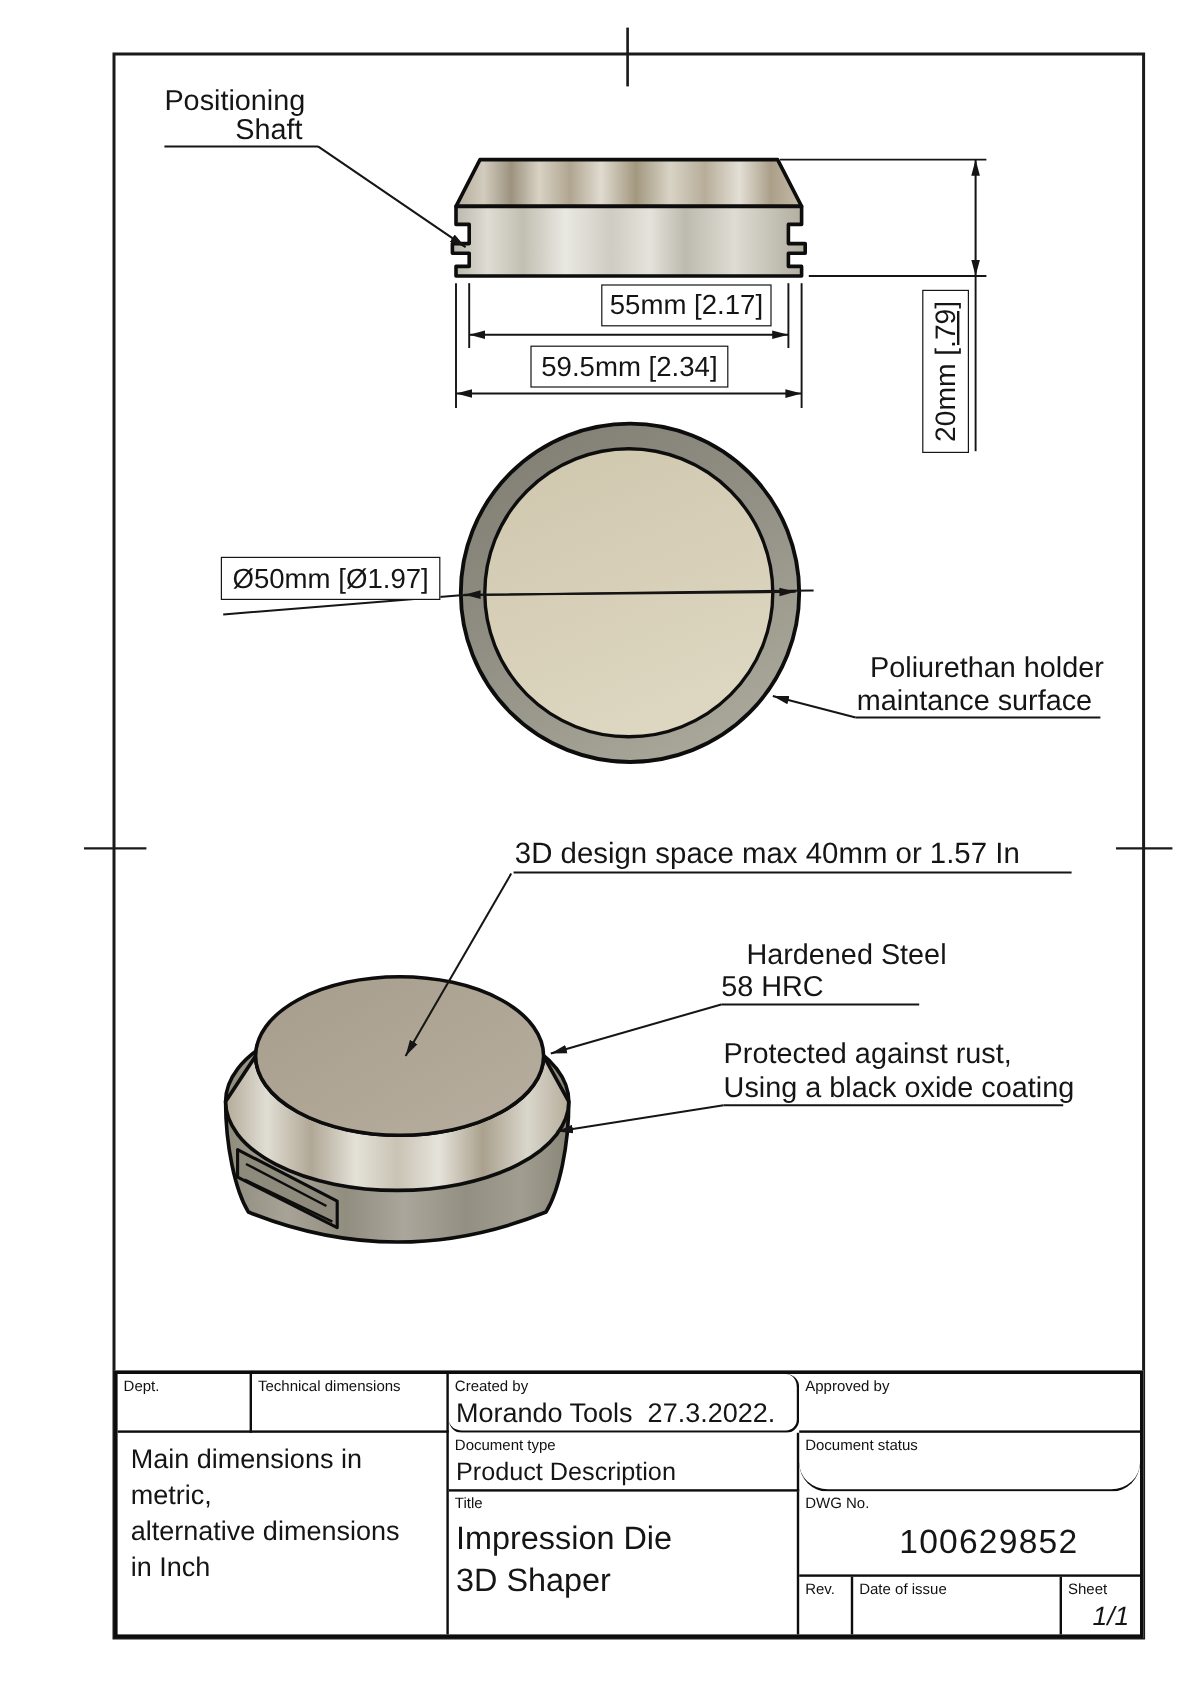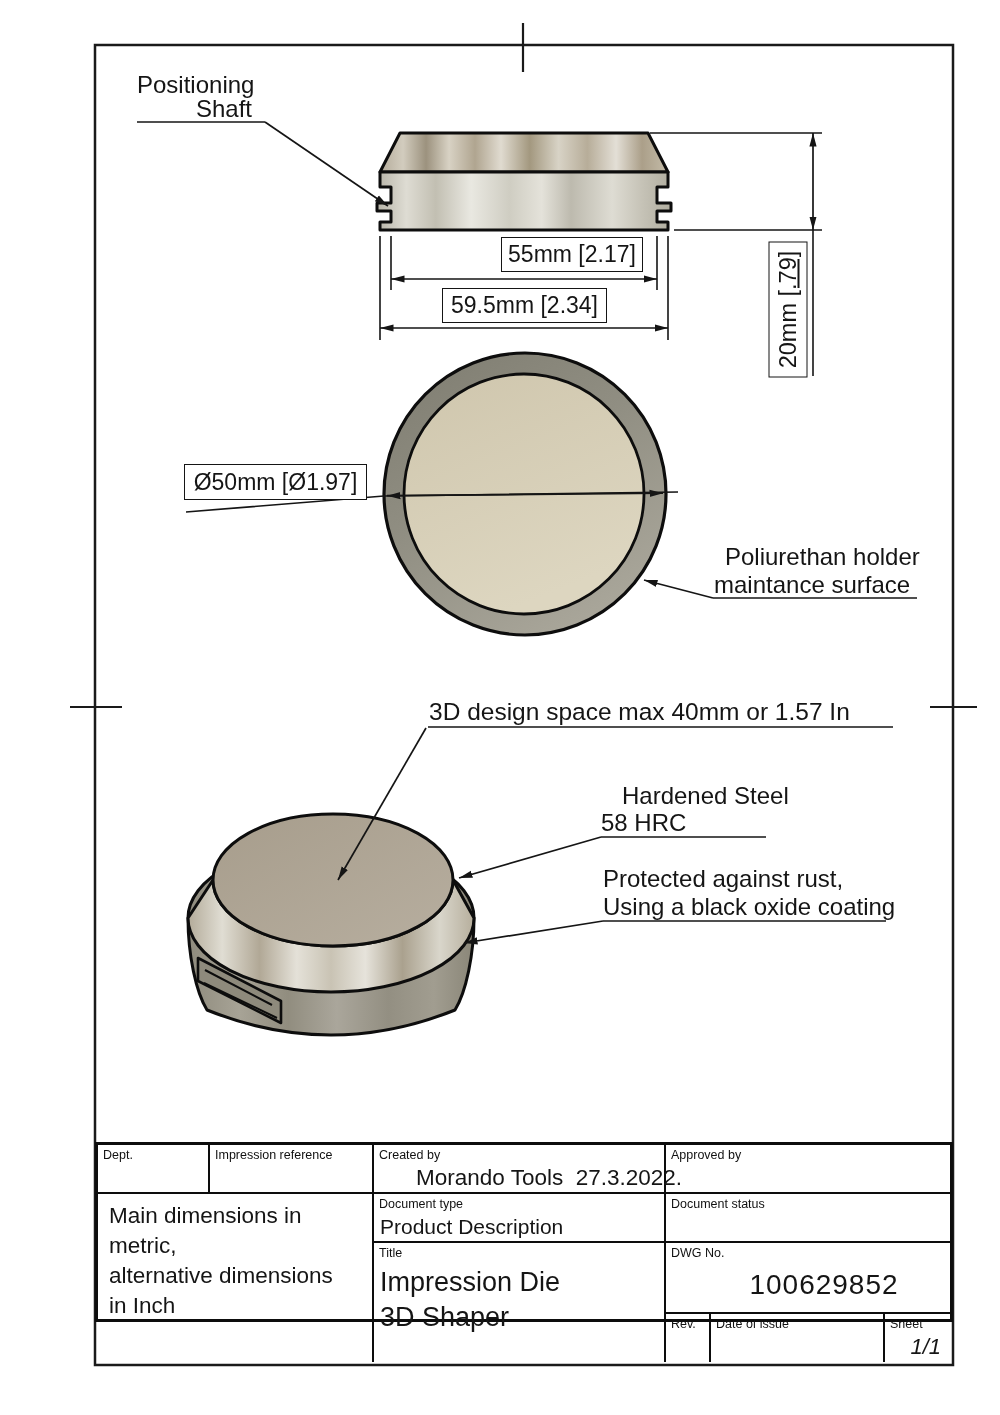--- a/index.html
+++ b/index.html
@@ -5,27 +5,27 @@
   html,body{margin:0;padding:0;background:#ffffff;}
   .page{position:relative;width:1000px;height:1415px;background:#ffffff;overflow:hidden;
         font-family:"Liberation Sans", sans-serif;color:#151515;padding-left:46px;}
   .page svg.line-layer{position:absolute;left:0;top:0;z-index:1;}
   .ann{position:absolute;z-index:3;font-size:24px;line-height:27px;color:#151515;white-space:nowrap;}
   .dimbox{position:absolute;z-index:4;background:#ffffff;border:1.6px solid #151515;
           display:flex;align-items:center;justify-content:center;font-size:23px;white-space:nowrap;}
   .dimbox.rot{transform:rotate(-90deg);}
   .u2{text-decoration:underline;}
   
-  .tblock{position:absolute;left:95px;top:1142px;width:858px;height:180px;z-index:5;
+  .tblock{position:absolute;left:95px;top:1142px;width:858px;height:223px;z-index:5;
           border:3px solid #0d0d0d;box-sizing:border-box;background:#ffffff;}
   .cell{position:absolute;box-sizing:border-box;}
   .br{border-right:2px solid #0d0d0d;}
   .bb{border-bottom:2px solid #0d0d0d;}
   .cl{position:absolute;left:5px;top:3px;font-size:12.5px;color:#111;}
-  .val-created{position:absolute;left:6px;bottom:1px;font-size:22.5px;white-space:pre;margin-left:36px;}
+  .val-created{position:absolute;left:6px;bottom:1px;font-size:22.5px;white-space:pre;}
   .val-doctype{position:absolute;left:6px;bottom:2px;font-size:21px;}
   .val-title{position:absolute;left:6px;top:22px;font-size:27px;line-height:35px;white-space:pre-line;}
   .val-dwg{position:absolute;left:0;right:0;top:26px;text-align:center;font-size:28px;letter-spacing:1px;margin-left:32px;}
   .val-sheet{position:absolute;right:9px;bottom:2px;font-size:22px;font-style:italic;}
   .val-note{position:absolute;left:11px;top:7px;font-size:22.5px;line-height:30px;white-space:pre-line;}
 </style>
 </head>
 <body>
 
 <div class="page">
@@ -173,42 +173,42 @@
   <div class="dimbox rot" style="left:720px;top:290px;width:134px;height:37px;font-size:23.5px;">
     <span style="white-space:pre;">20mm </span>
       <span class="u2">[.79]</span>
   </div>
 
   <div class="tblock">
     <div class="cell br bb" style="left:0;top:0;width:112px;height:49px;">
       <div class="cl">Dept.</div>
     </div>
     <div class="cell br bb" style="left:112px;top:0;width:164px;height:49px;">
-      <div class="cl">Impression reference</div>
-    </div>
-    <div class="cell br bb" style="left:276px;top:0;width:292px;height:49px;">
+      <div class="cl">Technical dimensions</div>
+    </div>
+    <div class="cell br bb" style="left:276px;top:0;width:292px;height:49px;border-radius:11px;">
       <div class="cl">Created by</div>
       <div class="val-created">Morando Tools  27.3.2022.</div>
     </div>
     <div class="cell bb" style="left:568px;top:0;width:284px;height:49px;">
       <div class="cl">Approved by</div>
     </div>
 
     <div class="cell br" style="left:0;top:49px;width:276px;height:168px;">
       <div class="val-note">Main dimensions in
 metric,
 alternative dimensions
 in Inch</div>
     </div>
 
     <div class="cell br bb" style="left:276px;top:49px;width:292px;height:49px;">
       <div class="cl">Document type</div>
       <div class="val-doctype">Product Description</div>
     </div>
-    <div class="cell bb" style="left:568px;top:49px;width:284px;height:49px;">
+    <div class="cell bb" style="left:568px;top:49px;width:284px;height:49px;border-radius:24px;">
       <div class="cl">Document status</div>
     </div>
 
     <div class="cell br" style="left:276px;top:98px;width:292px;height:119px;">
       <div class="cl">Title</div>
       <div class="val-title">Impression Die
 3D Shaper</div>
     </div>
     <div class="cell bb" style="left:568px;top:98px;width:284px;height:71px;">
       <div class="cl">DWG No.</div>

